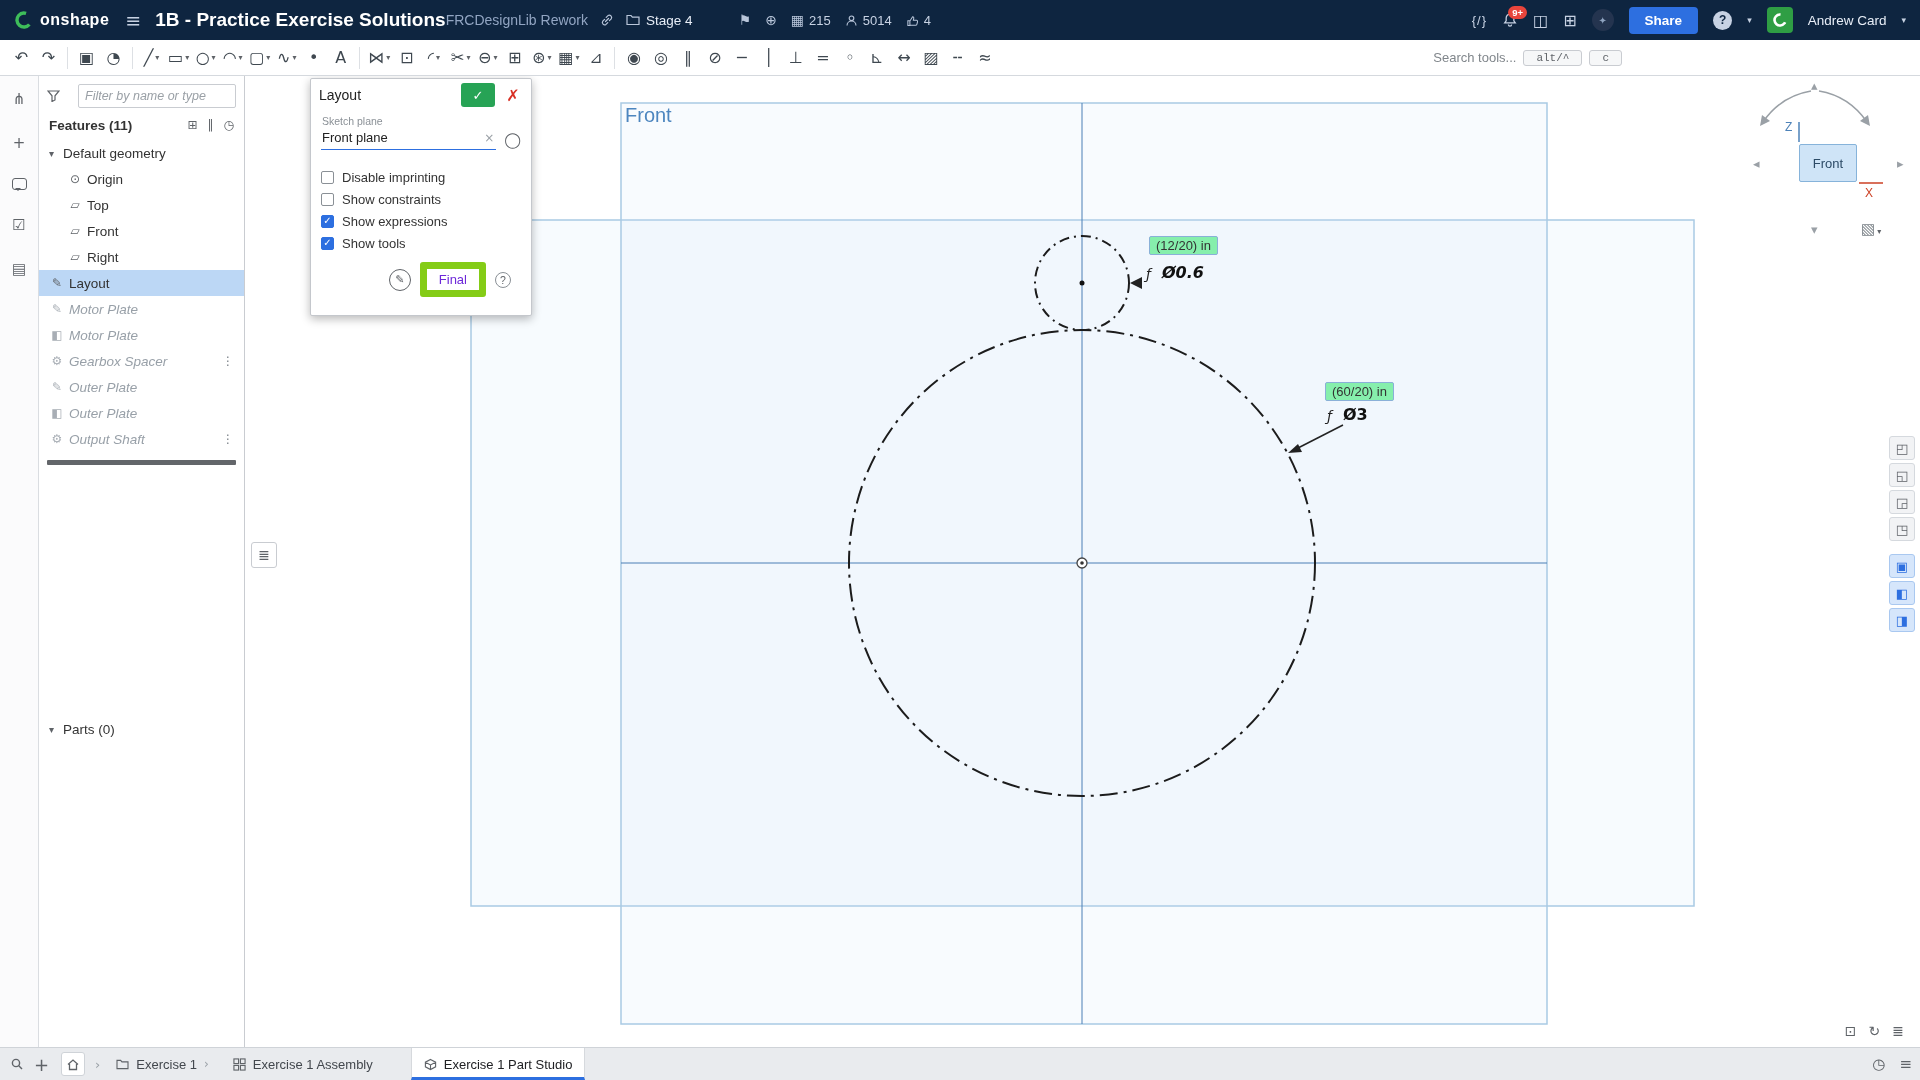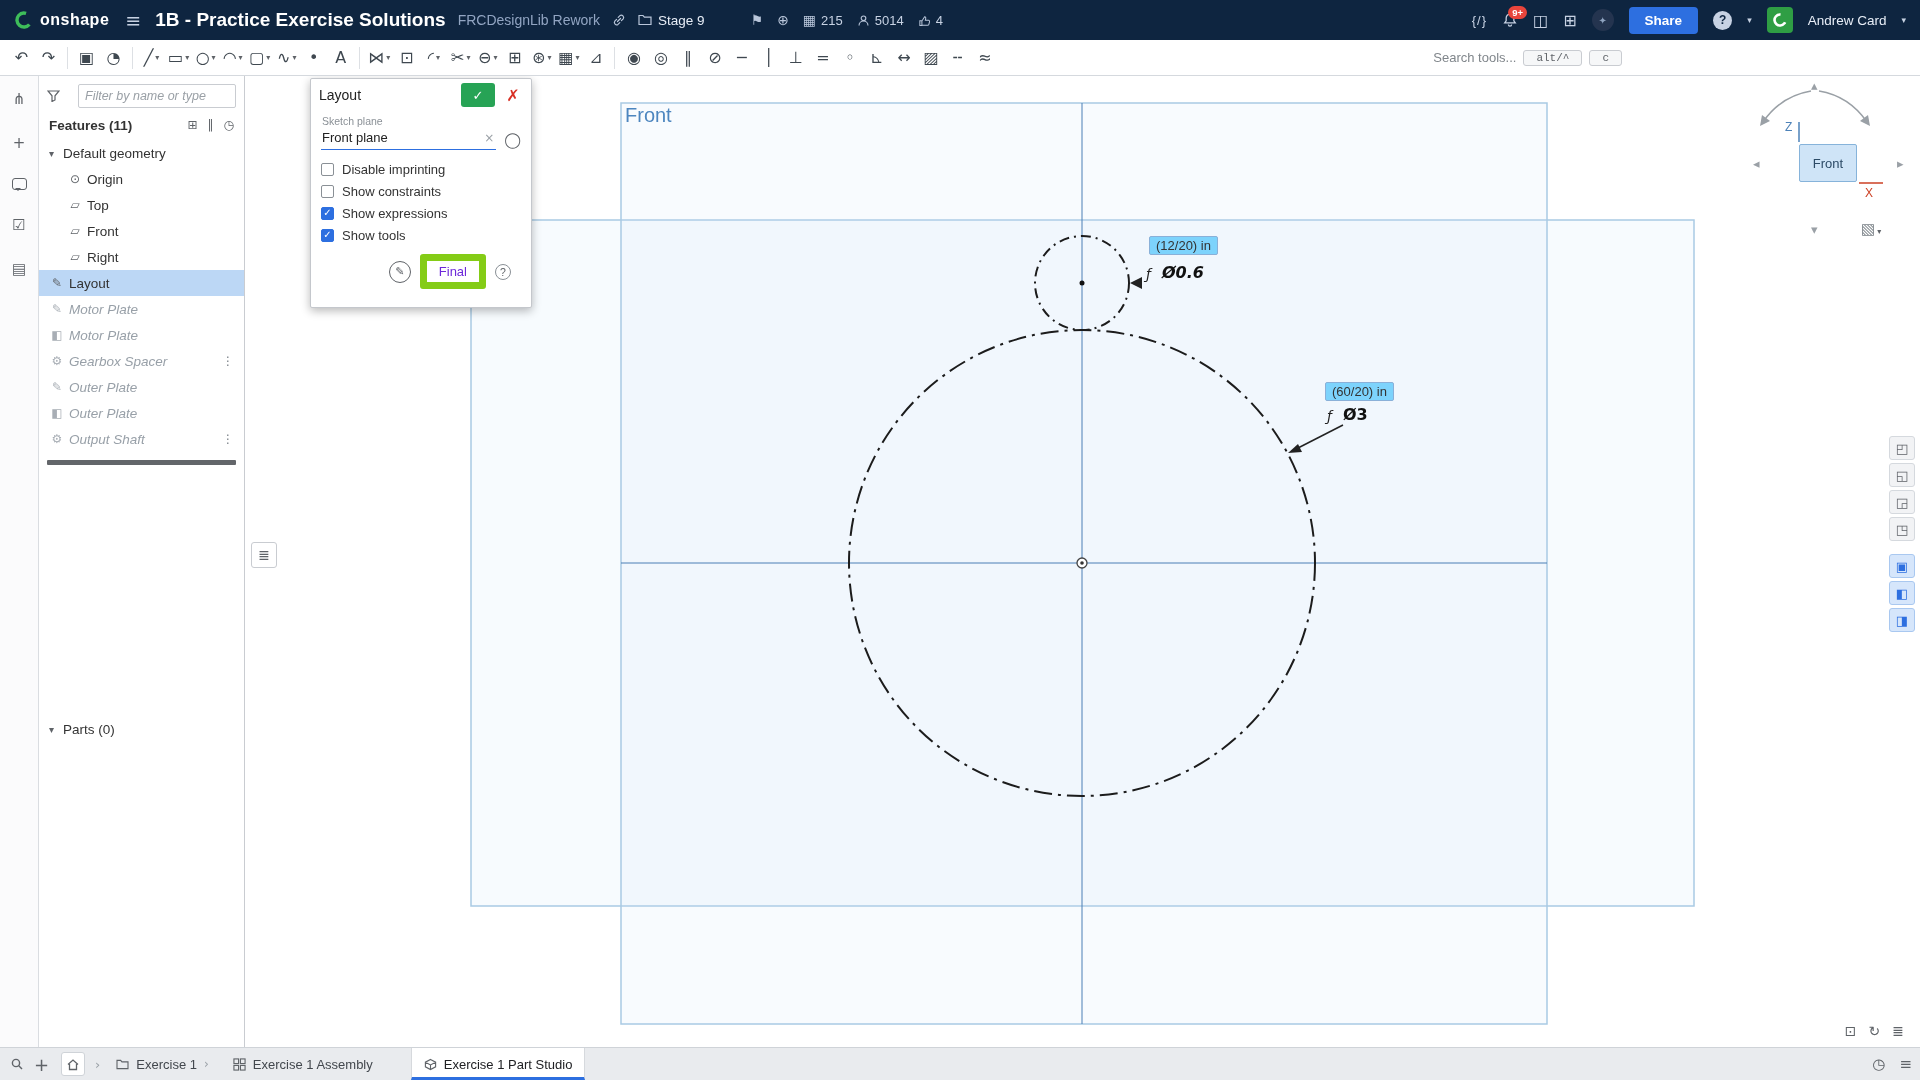--- a/index.html
+++ b/index.html
@@ -8,21 +8,21 @@
   .g { font-family:"DejaVu Sans", sans-serif; }
   #app { width:1920px; height:1080px; display:flex; flex-direction:column; position:relative; }
 
   
   .topbar { height:40px; background:#0e2540; color:#fff; display:flex; align-items:center;
     padding:0 14px; flex:0 0 auto; }
   .logo { display:flex; align-items:center; gap:6px; }
   .logo-text { font-size:16px; font-weight:600; letter-spacing:.5px; color:#fff; }
   .hamburger { color:#c7d2e3; font-size:19px; margin-left:16px; }
   .doc-title { font-size:19px; font-weight:700; margin-left:14px; white-space:nowrap; }
-  .doc-subtitle { font-size:14px; color:#92a5c2; margin-left:12px; white-space:nowrap; }
+  .doc-subtitle { font-size:14px; color:#92a5c2; white-space:nowrap; }
   .tb-ic { display:inline-flex; align-items:center; margin-left:12px; color:#b9c6da; }
   .tb-ic svg { stroke:#b9c6da; fill:none; stroke-width:1.2; }
   .workspace { font-size:13.5px; color:#e8eef7; margin-left:6px; }
   .stats { display:flex; align-items:center; gap:14px; margin-left:46px; color:#c7d2e3; font-size:13px; }
   .stat { display:flex; align-items:center; gap:5px; }
   .stat .glyph { font-size:14px; color:#b9c6da; }
   .topbar-right { margin-left:auto; display:flex; align-items:center; gap:15px; }
   .code-icon { font-size:13px; color:#c7d2e3; letter-spacing:1px; }
   .bell-wrap { position:relative; display:inline-flex; }
   .badge { position:absolute; top:-6px; right:-9px; background:#e8453c; color:#fff; font-size:9.5px;
@@ -85,39 +85,39 @@
   .rollback { height:5px; background:#63666a; border-radius:1px; margin:8px 8px 0 8px; }
   .parts-header { position:absolute; top:640px; left:0; right:0; height:26px; display:flex;
     align-items:center; padding-left:10px; }
   .parts-header .fcaret { width:14px; font-size:10px; color:#5f6368; }
 
   
   .canvas { flex:1 1 auto; position:relative; background:#fff; overflow:hidden; }
   .canvas svg.scene { position:absolute; left:0; top:0; }
   .plane-label { position:absolute; color:#4d86bf; font-size:20px; }
   .plane-label.clip { font-size:17px; }
-  .expr-chip { position:absolute; border:1px solid #8ab0d8; background:#7dd3fc; color:#333;
+  .expr-chip { position:absolute; border:1px solid #8ab0d8; background:#86efac; color:#333;
     font-size:13px; padding:1px 6px; border-radius:2px; white-space:nowrap; }
   .dim-f { position:absolute; font-style:italic; color:#222; font-size:14px; }
   .dim-val { position:absolute; color:#111; font-size:16px; font-weight:600; }
   .collapse-handle { position:absolute; left:6px; top:466px; width:26px; height:26px; background:#fff;
     border:1px solid #c9ccd1; border-radius:3px; display:flex; align-items:center; justify-content:center;
     color:#5f6368; font-size:14px; }
 
   
   .dialog { position:absolute; left:65px; top:2px; width:222px; background:#fff;
     border:1px solid #c4c7cc; border-radius:2px; box-shadow:0 3px 10px rgba(0,0,0,.28); z-index:20; }
   .dlg-header { height:32px; display:flex; align-items:center; padding:0 8px; gap:8px; }
   .dlg-title { flex:1; font-size:14px; color:#222; }
   .btn-ok { width:34px; height:24px; background:#27a355; border:none; border-radius:3px; color:#fff;
     font-size:13px; display:flex; align-items:center; justify-content:center; font-weight:700; }
   .btn-x { background:none; border:none; color:#d93025; font-size:16px; font-weight:700; width:20px; }
   .dlg-body { padding:2px 10px 8px 10px; }
   .field-label { font-size:10.5px; color:#8a9096; margin:2px 0 1px 1px; }
-  .plane-row { display:flex; align-items:flex-end; gap:8px; margin-bottom:8px; }
+  .plane-row { display:flex; align-items:flex-end; gap:8px; margin-bottom:16px; }
   .plane-field { flex:1; display:flex; align-items:center; border-bottom:1px solid #2d6fe0;
     padding:2px 2px 4px 1px; font-size:13px; color:#222; }
   .plane-field .val { flex:1; }
   .plane-field .clear { color:#9aa0a6; font-size:12px; }
   .circle-icon { color:#5f6368; font-size:15px; line-height:1; margin-bottom:2px; }
   .cb-row { display:flex; align-items:center; gap:8px; height:22px; font-size:13px; color:#333; }
   .cb-box { width:13px; height:13px; border:1px solid #8a9096; border-radius:2px; background:#fff;
     display:flex; align-items:center; justify-content:center; flex:0 0 auto; }
   .cb-box .tick { display:none; color:#fff; font-size:10px; line-height:1; }
   .cb-box.checked { background:#2d6fe0; border-color:#2d6fe0; }
@@ -191,21 +191,21 @@
     <span class="tb-ic">
       <svg width="14" height="14" viewBox="0 0 14 14">
           <path d="M5.5,8.5 L8.5,5.5 M4.6,6.4 L2.8,8.2 a2.3,2.3 0 0 0 3.2,3.2 l1.8,-1.8 M9.4,7.6 l1.8,-1.8 a2.3,2.3 0 0 0 -3.2,-3.2 L6.2,4.4" stroke-linecap="round"></path>
         </svg>
     </span>
     <span class="tb-ic">
       <svg width="14" height="12" viewBox="0 0 14 12">
           <path d="M1,1.5 h4 l1.4,1.6 H13 V10.5 H1 z"></path>
         </svg>
     </span>
-    <span class="workspace">Stage 9</span>
+    <span class="workspace">Stage 4</span>
 
     <div class="stats">
       <span class="stat">
           <span class="glyph g">⚑</span>
         </span>
       <span class="stat">
           <span class="glyph g">⊕</span>
         </span>
       <span class="stat">
         <span class="glyph g">▦</span>

